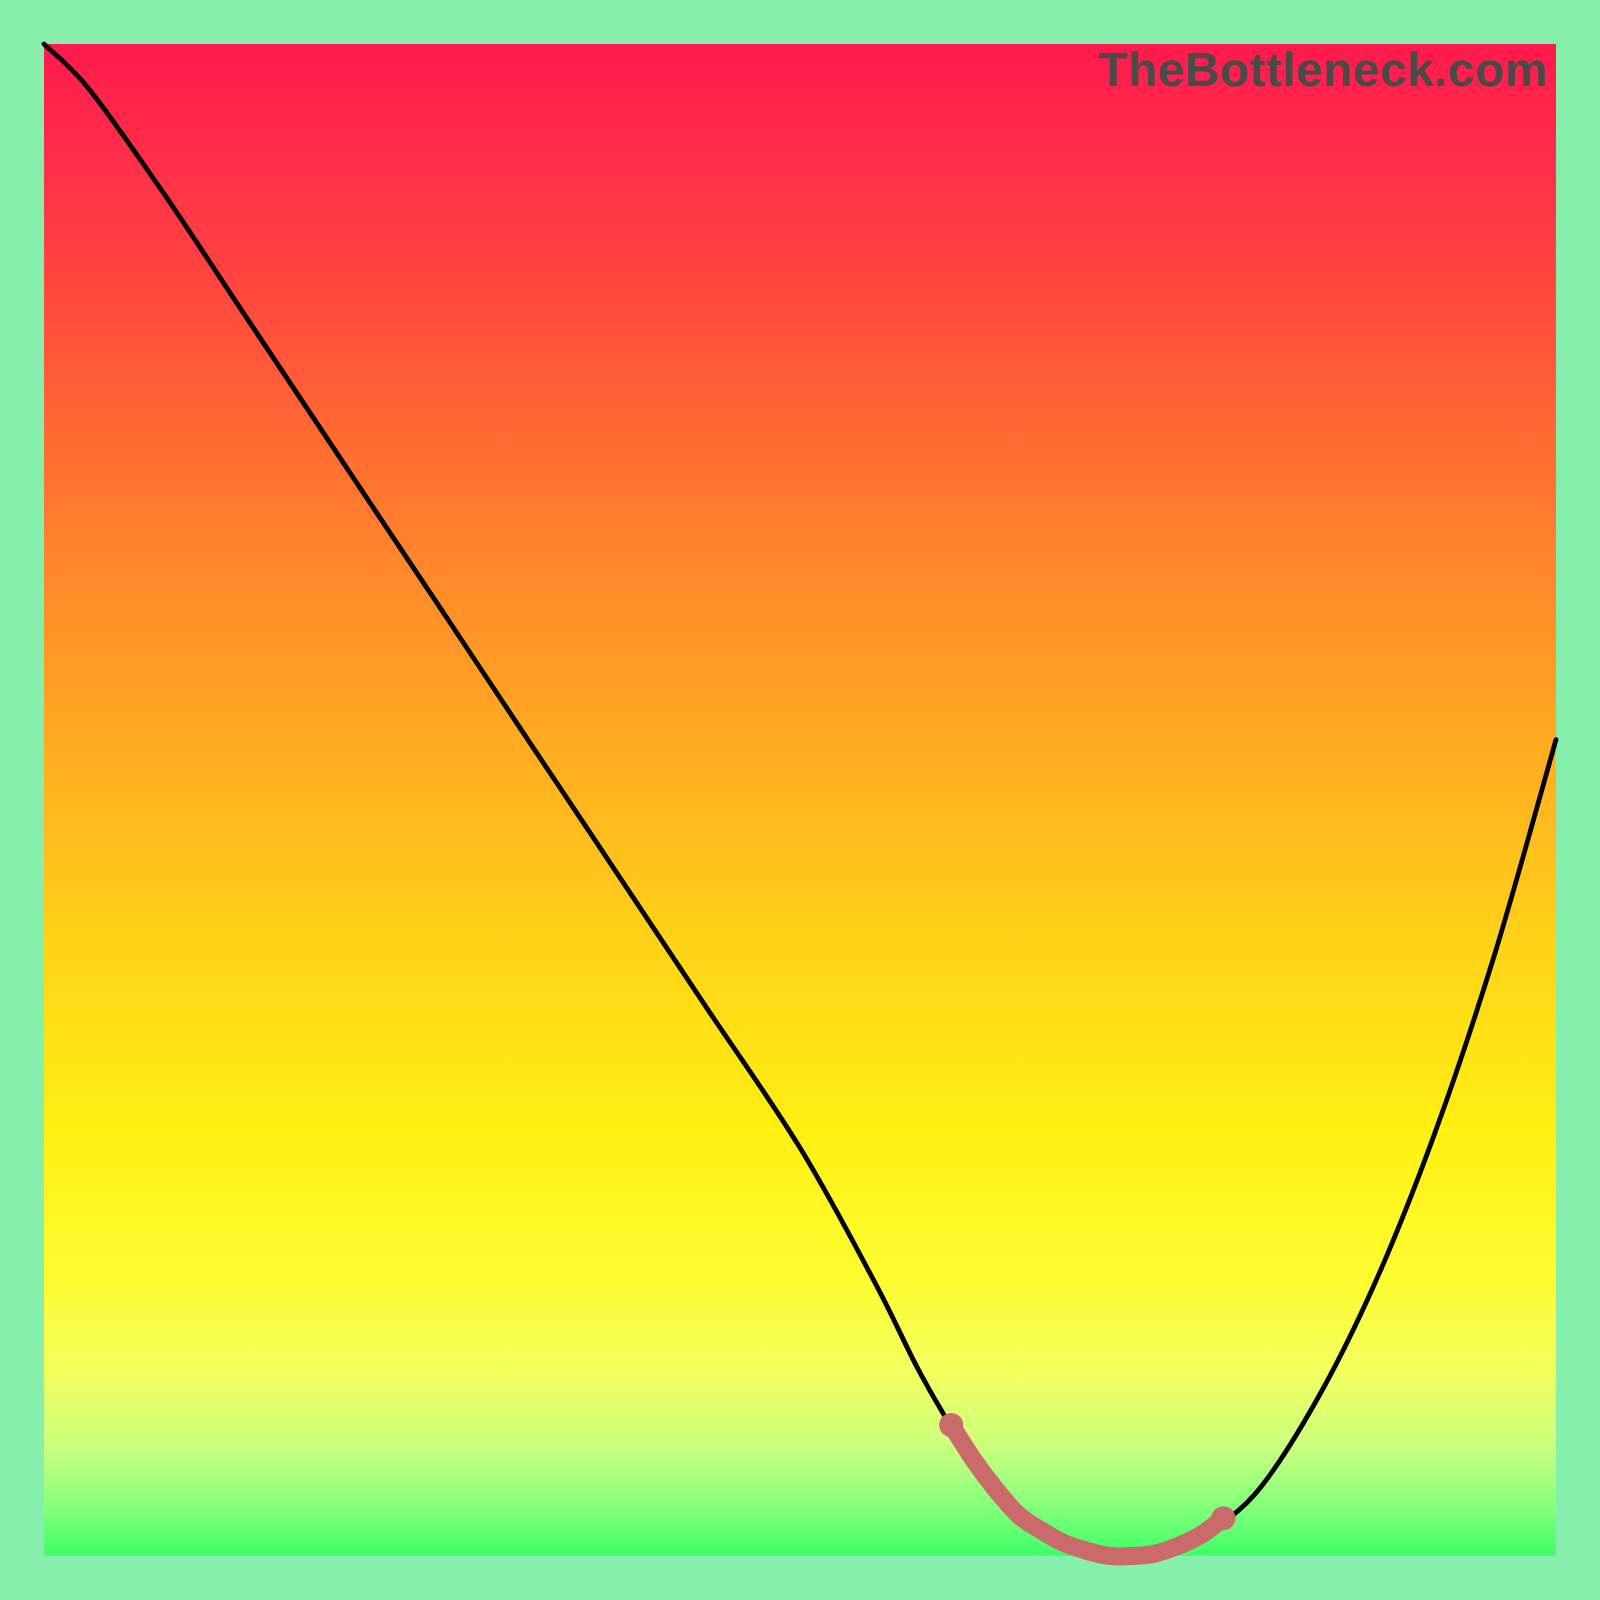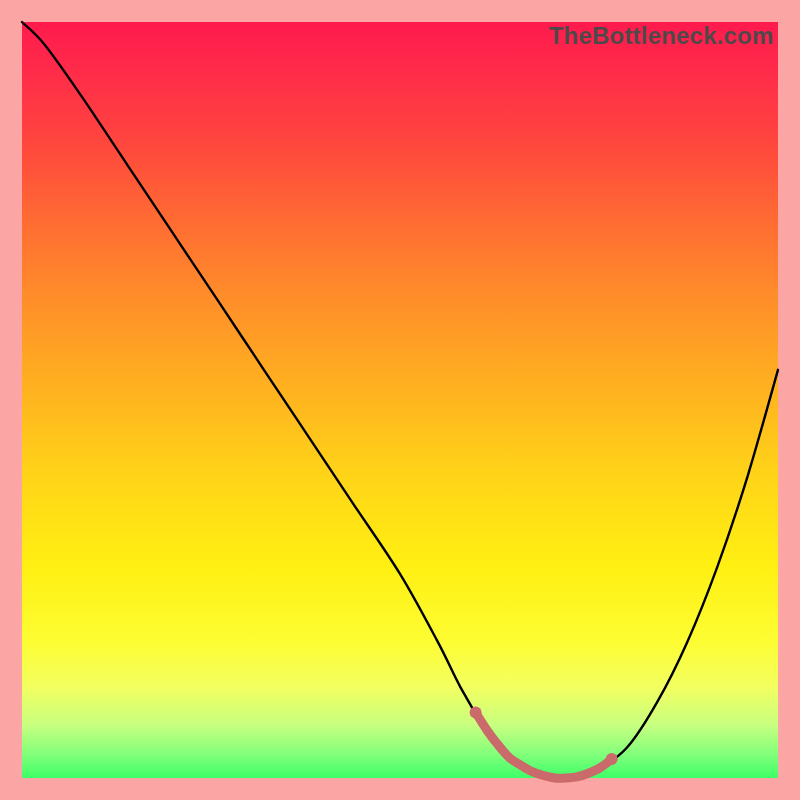--- a/index.html
+++ b/index.html
@@ -8,21 +8,21 @@
     width: 800px;
     height: 800px;
     background: #000;
     overflow: hidden;
     font-family: Arial, Helvetica, sans-serif;
   }
   .stage {
     position: relative;
     width: 800px;
     height: 800px;
-    background: #fca5a5;
+    background: #86efac;
   }
   .plot {
     position: absolute;
     left: 22px;
     top: 22px;
     width: 756px;
     height: 756px;
   }
   .gradient {
     position: absolute;

